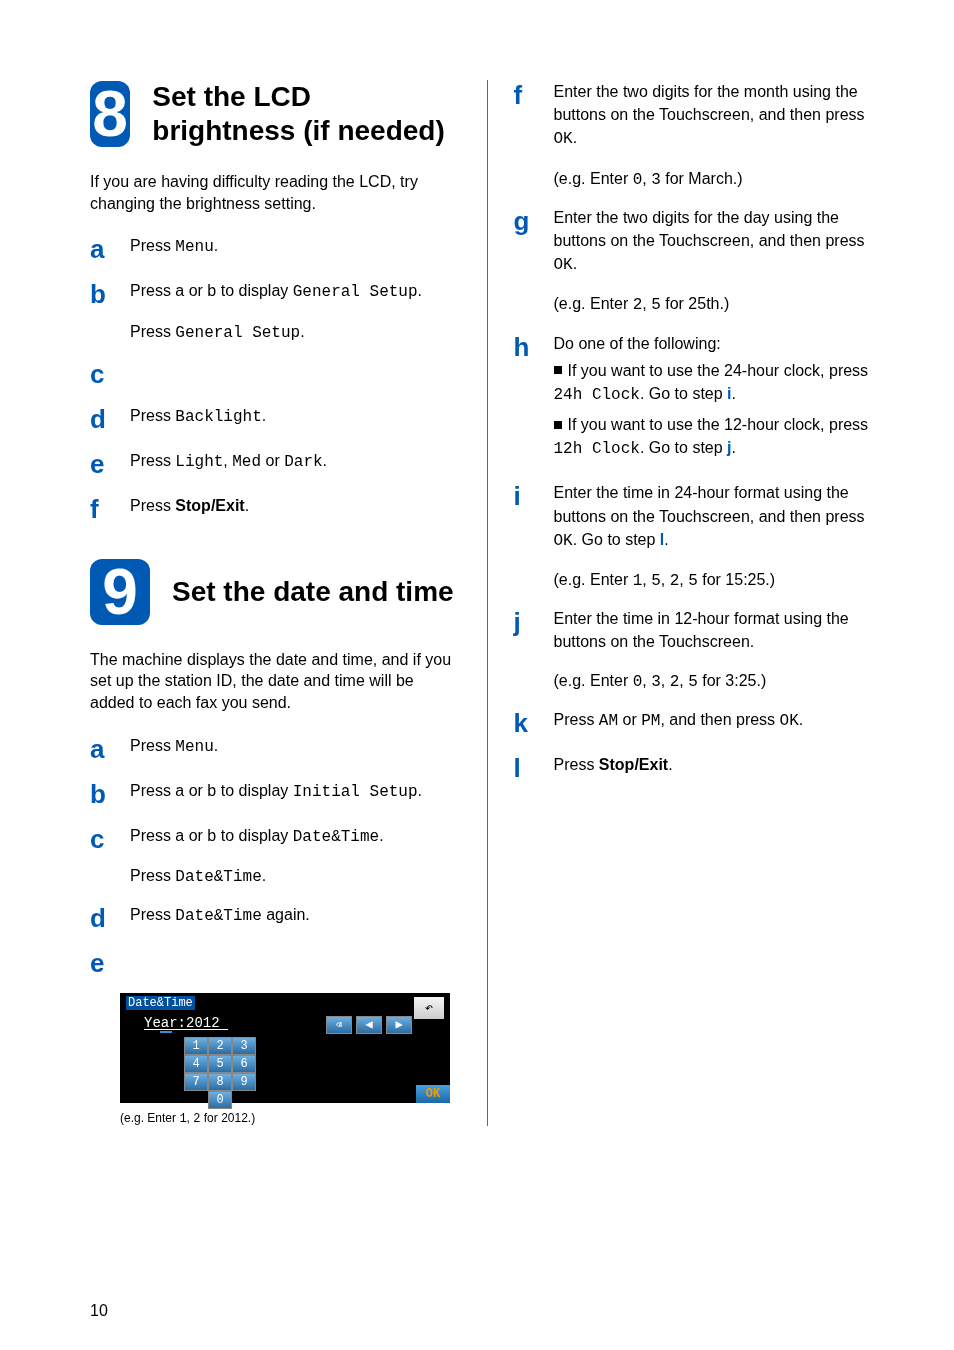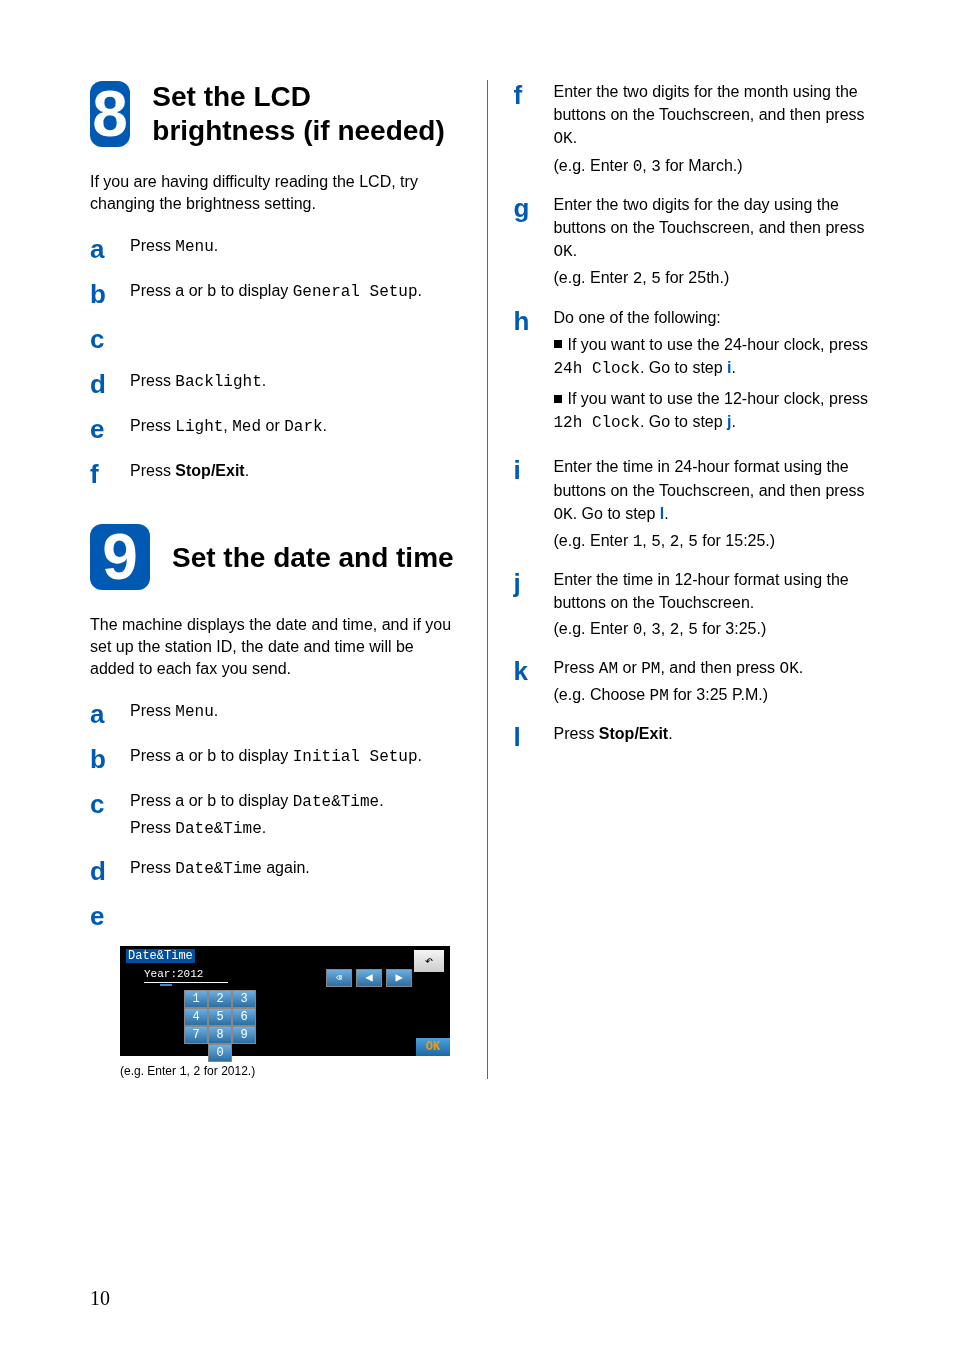--- a/index.html
+++ b/index.html
@@ -9,39 +9,39 @@
   .divider{border-left:1px solid #666; width:0;}
   
   .numbox{display:inline-block; width:60px; height:66px; border-radius:12px; background:#005ab4; color:#fff; font-family:Arial,Helvetica,sans-serif; font-weight:900; font-size:64px; text-align:center; line-height:66px;}
   .section-head{display:flex; align-items:center; margin-bottom:24px;}
   .section-head .title{font-weight:700; font-size:28px; margin-left:22px; line-height:1.2;}
   .intro{font-size:16px; line-height:1.35; margin-bottom:20px;margin-top:20px;}
   
   .step{display:flex; margin-bottom:14px;}
   .step .letter{width:40px; flex-shrink:0; font-family:Arial,Helvetica,sans-serif; font-weight:900; font-size:26px; color:#005ab4;}
   .step .body{flex:1; font-size:16px; line-height:1.45;}
-  .step .body .sub{margin-top:2px; display:block;}
+  .step .body .sub{margin-top:15px; display:block;}
   .mono{font-family:"Courier New",monospace;}
   .bold{font-weight:700;}
   .sqbullet{display:inline-block; width:8px; height:8px; background:#000; vertical-align:middle; margin-right:6px; margin-top:-2px;}
   ul.squarelist{list-style:none; padding-left:0; margin:4px 0 0 0;}
   ul.squarelist li{margin-bottom:6px;}
   
   .lcd{width:330px; height:110px; background:#000; color:#fff; position:relative; font-family:'Courier New',monospace; font-size:12px; margin:10px 0 8px 30px;}
   .lcd-title{position:absolute; left:6px; top:3px; background:#0050a0; color:#fff; padding:0 2px;}
   .lcd-btn{display:inline-flex; justify-content:center; align-items:center; width:24px; height:18px; background:linear-gradient(#6cafe0,#2c6da3); color:#fff; font-size:12px; border:1px solid #888; box-sizing:border-box;}
   .lcd-keypad{position:absolute; left:64px; top:44px;}
   .lcd-keypad .row{line-height:0; display:flex;}
   .lcd-clear{position:absolute; left:206px; top:23px; display:flex; gap:4px;}
   .lcd-clear .lcd-btn{width:26px;}
   .lcd-clearX{display:inline-flex; justify-content:center; align-items:center; width:26px; height:18px; background:linear-gradient(#6cafe0,#2c6da3); color:#fff; font-size:10px; border:1px solid #888; box-sizing:border-box;}
   .lcd-back{position:absolute; right:6px; top:4px; width:30px; height:22px; background:linear-gradient(#f5f5f5,#ccc); color:#000; font-size:14px; display:flex; justify-content:center; align-items:center;}
   .lcd-ok{position:absolute; right:0; bottom:0; width:34px; height:18px; background:linear-gradient(#4aa0de,#1b68a6); color:#f59b00; font-weight:700; font-size:12px; display:flex; justify-content:center; align-items:center;}
-  .lcd-year-row{position:absolute; left:24px; top:22px; font-size:11px;}
-  .pagenum{position:absolute; left:90px; bottom:40px; font-size:20px;font-family:Liberation Serif, serif;}
+  .lcd-year-row{position:absolute; left:24px; top:22px; font-size:14px;}
+  .pagenum{position:absolute; left:90px; bottom:30px; font-size:16px;}
   .egblock{margin:0 0 0 30px; font-size:12px;}
   .accent-letter{font-family:Arial,Helvetica,sans-serif; font-weight:900; color:#005ab4; font-size:16px;}
   .space-top-large{margin-top:34px;}
 </style>
 </head>
 <body>
 
 <div class="page">
 
   <div class="col">
@@ -55,20 +55,21 @@
 
     <div class="step">
       <div class="letter">a</div>
       <div class="body"><span>Press </span><span class="mono">Menu</span><span>.</span></div>
     </div>
 
     <div class="step">
       <div class="letter">b</div>
       <div class="body">
         <span>Press a or b to display </span><span class="mono">General Setup</span><span>.</span>
+        <span class="sub"><span>Press </span><span class="mono">General Setup</span><span>.</span></span>
       </div>
     </div>
 
     <div class="step">
       <div class="letter">c</div>
     </div>
 
     <div class="step">
       <div class="letter">d</div>
       <div class="body"><span>Press </span><span class="mono">Backlight</span><span>.</span></div>
@@ -201,21 +202,20 @@
       <div class="body">
         <span>Enter the time in 12-hour format using the buttons on the Touchscreen.</span>
         <span class="sub"><span>(e.g. Enter </span><span class="mono">0</span><span>, </span><span class="mono">3</span><span>, </span><span class="mono">2</span><span>, </span><span class="mono">5</span><span> for 3:25.)</span></span>
       </div>
     </div>
 
     <div class="step">
       <div class="letter">k</div>
       <div class="body">
         <span>Press </span><span class="mono">AM</span><span> or </span><span class="mono">PM</span><span>, and then press </span><span class="mono">OK</span><span>.</span>
-        <span class="sub"><span>(e.g. Choose </span><span class="mono">PM</span><span> for 3:25 P.M.)</span></span>
       </div>
     </div>
 
     <div class="step">
       <div class="letter">l</div>
       <div class="body"><span>Press </span><span class="bold">Stop/Exit</span><span>.</span></div>
     </div>
 
   </div>
 </div>

